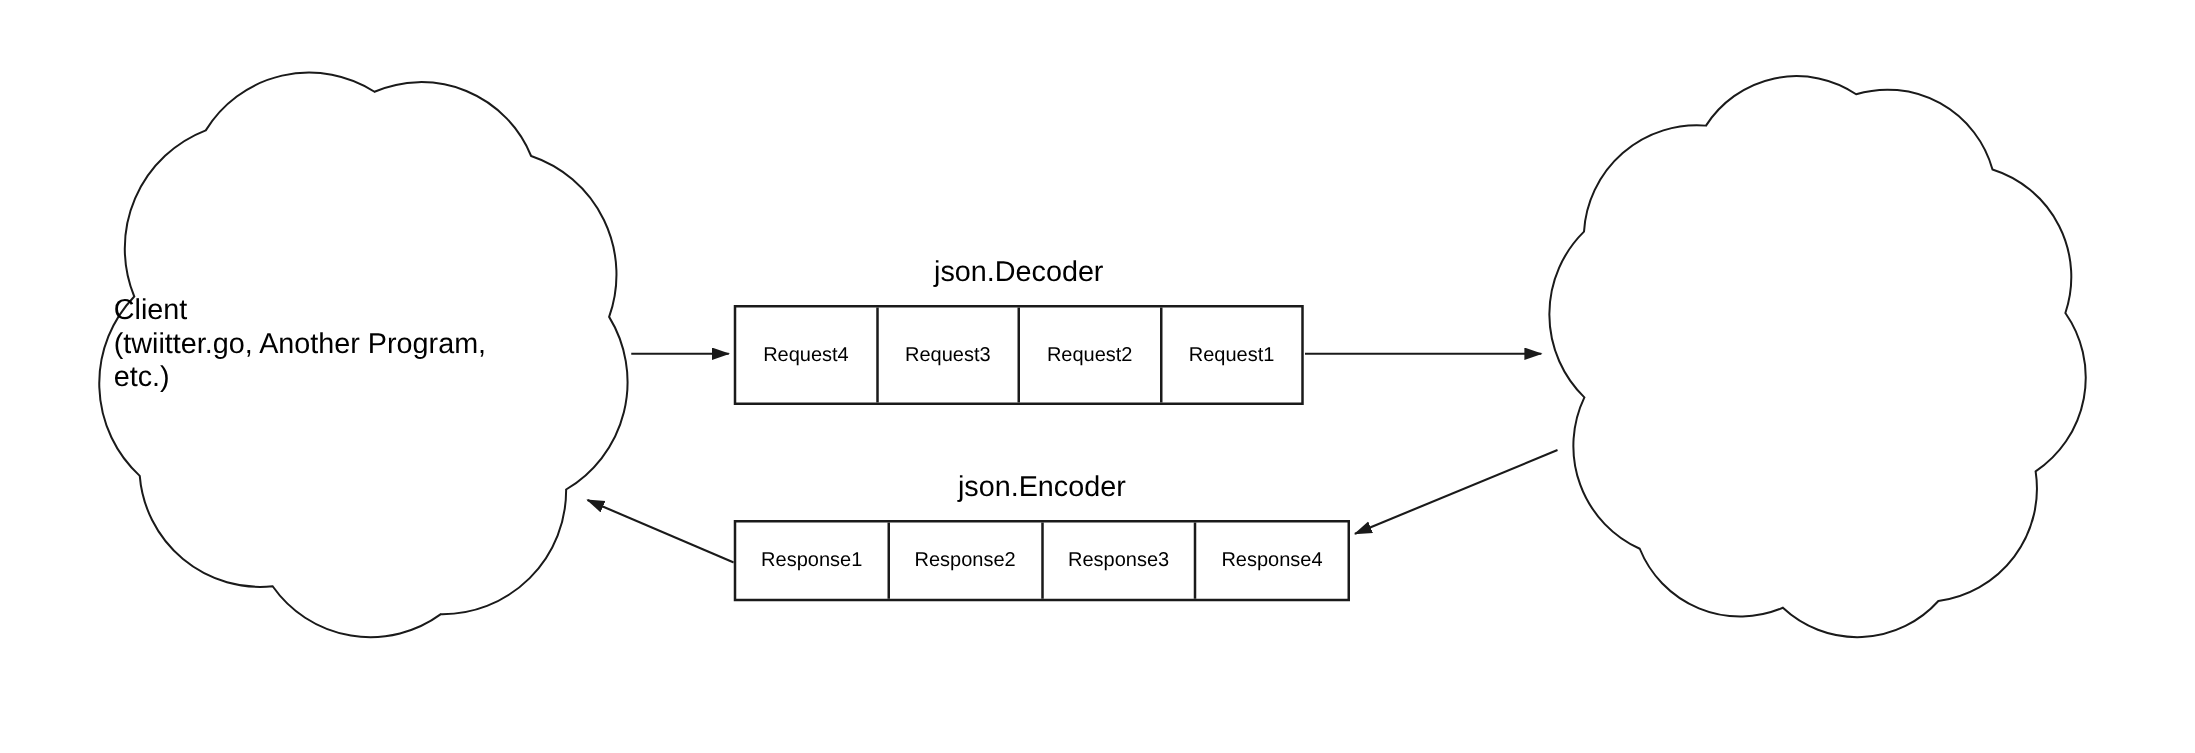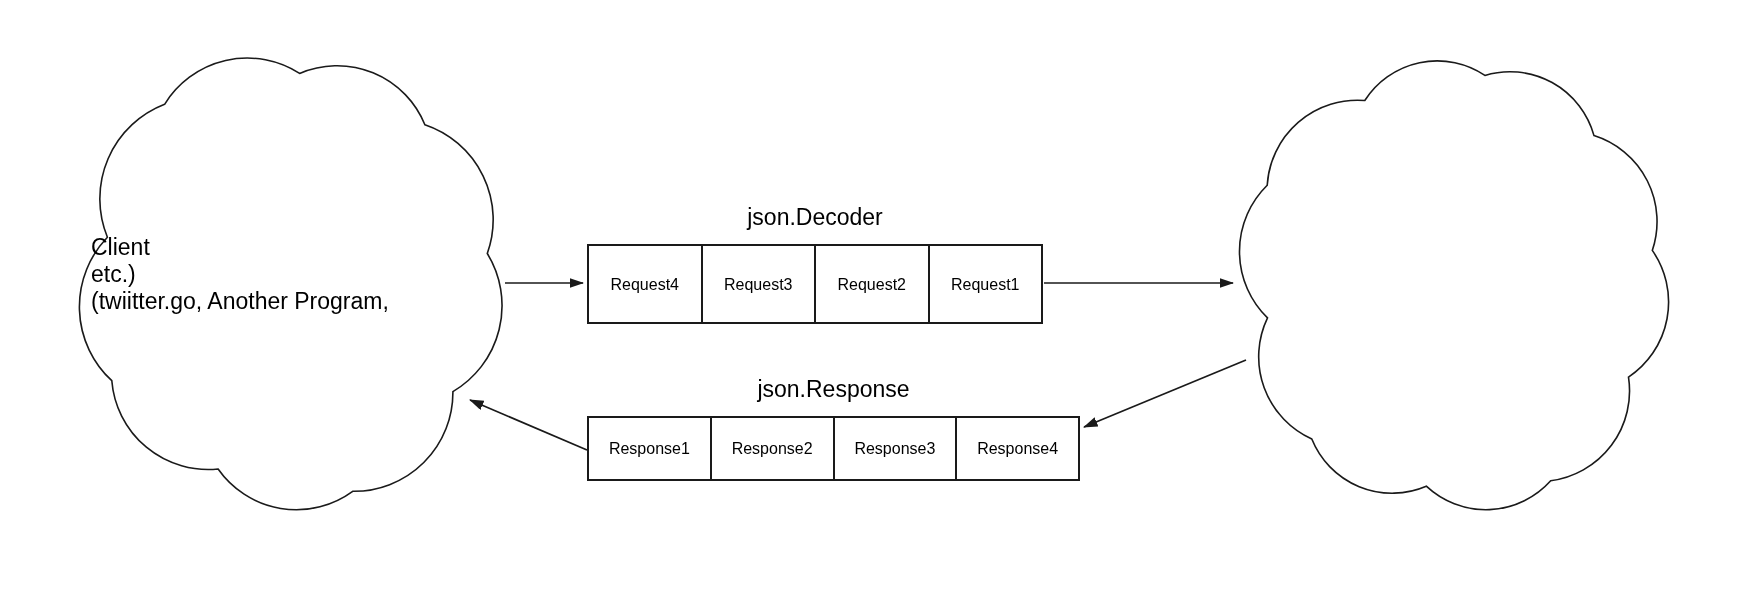--- a/index.html
+++ b/index.html
@@ -86,22 +86,22 @@
     <path class="cloud" d="M1652.3 250.4 A90.2 90.2 0 0 1 1628.5 377.1 A90.7 90.7 0 0 1 1550.7 480.8 A87.2 87.2 0 0 1 1426.3 486.2 A86.7 86.7 0 0 1 1311.8 439.0 A90.2 90.2 0 0 1 1267.5 317.9 A92.8 92.8 0 0 1 1267.2 185.3 A90.5 90.5 0 0 1 1364.8 100.5 A85.9 85.9 0 0 1 1484.9 75.4 A87.2 87.2 0 0 1 1594.0 135.6 A90.1 90.1 0 0 1 1652.3 250.4 Z"></path>
 
     <line class="arrow" x1="505" y1="283" x2="583" y2="283" marker-end="url(#ah)"></line>
     <line class="arrow" x1="1044" y1="283" x2="1233" y2="283" marker-end="url(#ah)"></line>
     <line class="arrow" x1="1246" y1="360" x2="1084" y2="427" marker-end="url(#ah)"></line>
     <line class="arrow" x1="587" y1="450" x2="470" y2="400" marker-end="url(#ah)"></line>
   </svg>
 
   <div class="cloud-label client">
     <div>Client</div>
+    <div>(twiitter.go, Another Program,</div>
     <div>etc.)</div>
-    <div>(twiitter.go, Another Program,</div>
   </div>
 
   <div class="cloud-label server">
   </div>
 
   <div class="queue-title request">json.Decoder</div>
   <div class="queue request">
     <div class="cell">
       <span>Request</span>
       <span>4</span>
@@ -113,21 +113,21 @@
     <div class="cell">
       <span>Request</span>
       <span>2</span>
     </div>
     <div class="cell">
       <span>Request</span>
       <span>1</span>
     </div>
   </div>
 
-  <div class="queue-title response">json.Response</div>
+  <div class="queue-title response">json.Encoder</div>
   <div class="queue response">
     <div class="cell">
       <span>Response</span>
       <span>1</span>
     </div>
     <div class="cell">
       <span>Response</span>
       <span>2</span>
     </div>
     <div class="cell">

